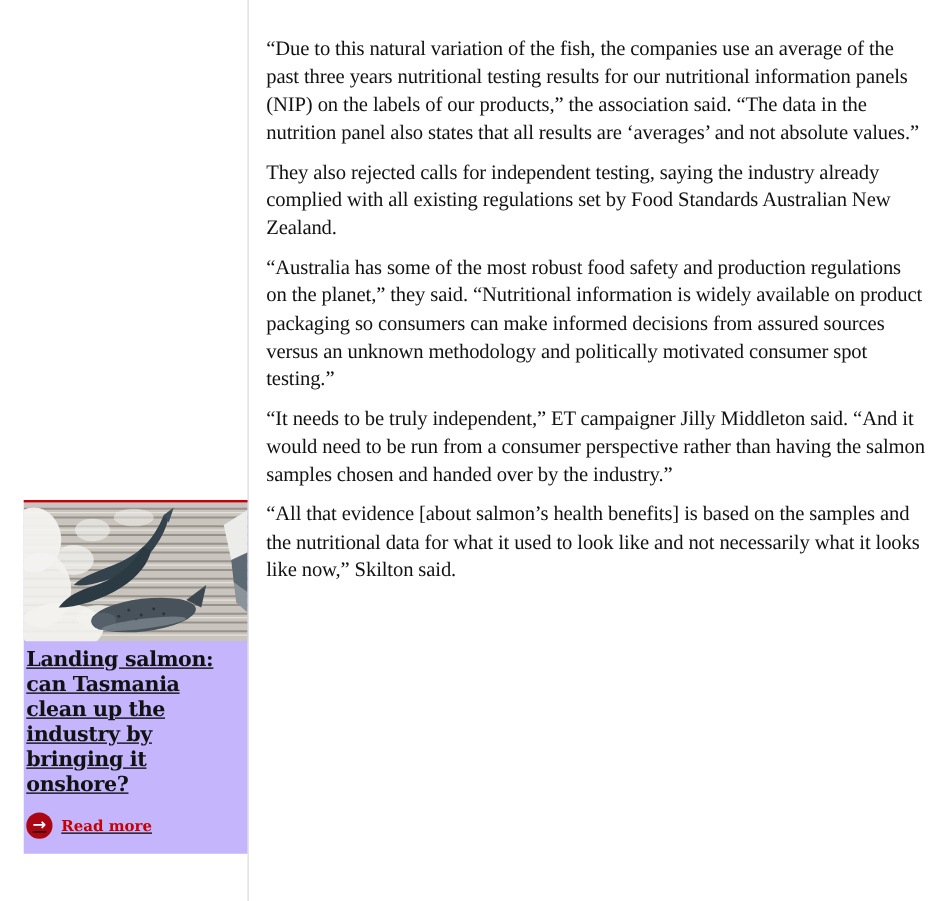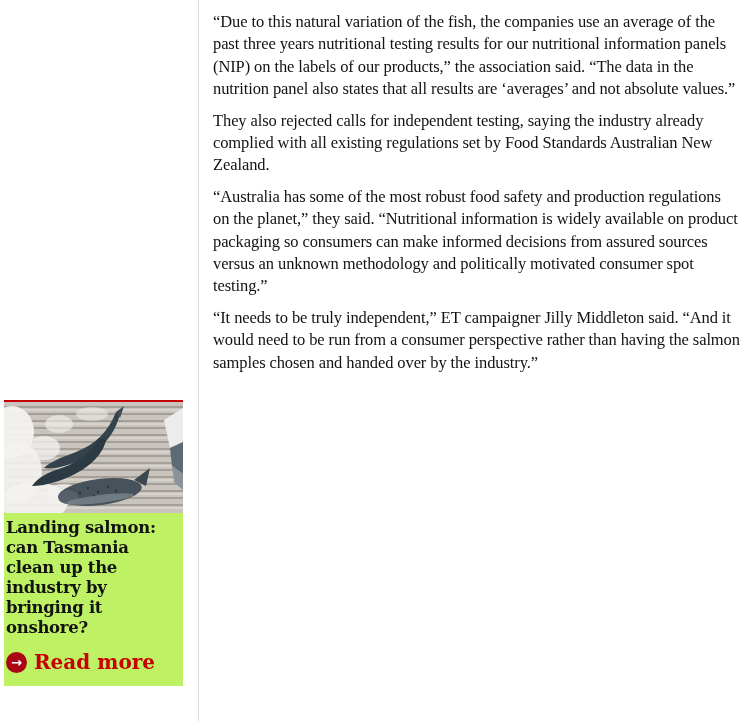--- a/index.html
+++ b/index.html
@@ -7,37 +7,38 @@
   body { position: relative; font-family: "Liberation Serif", serif; }
 
   .column-divider {
     position: absolute; left. : 0;
     left: 198px; top: 0; width: 1px; height: 721px;
     background: #dcdcdc;
   }
 
   
   .article {
-    position: absolute; left: 213px; top: 0; width: 528px;
+    position: absolute; left: 213px; top: 17px; width: 528px;
     padding-top: 11px;
   }
   .article p {
     font: 16.5px/22.4px "Liberation Serif", serif;
     color: #121212;
     margin: 0 0 9px 0;
     letter-spacing: -0.1px;
   }
 
   
   .related-card {
-    position: absolute; left: 4px; top: 400px; width: 179px;
-    background: #bef264;
+    position: absolute; left: 19px; top: 400px; width: 179px;
+    background: #c4b5fd;
     border-top: 2px solid #c70000;
     cursor: pointer;
     padding-bottom: 12px;
+    text-decoration: underline;
   }
   .card-image { display: block; width: 179px; height: 111px; }
   .card-title {
     font-family: "DejaVu Serif", serif;
     font-weight: 700;
     font-size: 16.5px;
     line-height: 20px;
     color: #121212;
     padding: 5px 4px 0 2px;
     letter-spacing: -0.3px;
@@ -50,21 +51,21 @@
   .read-more-circle {
     width: 21px; height: 21px; border-radius: 50%;
     background: #ab0613; color: #ffffff;
     display: flex; align-items: center; justify-content: center;
     font: bold 13px/1 "DejaVu Sans", sans-serif;
     flex: 0 0 auto;
   }
   .read-more-label {
     font-family: "DejaVu Serif", serif;
     font-weight: 700;
-    font-size: 20px;
+    font-size: 12px;
     color: #c70000;
   }
 </style>
 </head>
 <body>
 
 <div class="column-divider"></div>
 
 <aside class="related-card">
   <svg class="card-image" viewBox="0 0 179 111" preserveAspectRatio="none" aria-hidden="true">
@@ -138,13 +139,14 @@
     <span class="read-more-circle">→</span>
     <span class="read-more-label">Read more</span>
   </a>
 </aside>
 
 <main class="article">
   <p>“Due to this natural variation of the fish, the companies use an average of the past three years nutritional testing results for our nutritional information panels (NIP) on the labels of our products,” the association said. “The data in the nutrition panel also states that all results are ‘averages’ and not absolute values.”</p>
   <p>They also rejected calls for independent testing, saying the industry already complied with all existing regulations set by Food Standards Australian New Zealand.</p>
   <p>“Australia has some of the most robust food safety and production regulations on the planet,” they said. “Nutritional information is widely available on product packaging so consumers can make informed decisions from assured sources versus an unknown methodology and politically motivated consumer spot testing.”</p>
   <p>“It needs to be truly independent,” ET campaigner Jilly Middleton said. “And it would need to be run from a consumer perspective rather than having the salmon samples chosen and handed over by the industry.”</p>
+  <p>“All that evidence [about salmon’s health benefits] is based on the samples and the nutritional data for what it used to look like and not necessarily what it looks like now,” Skilton said.</p>
 </main>
 
 </body></html>

